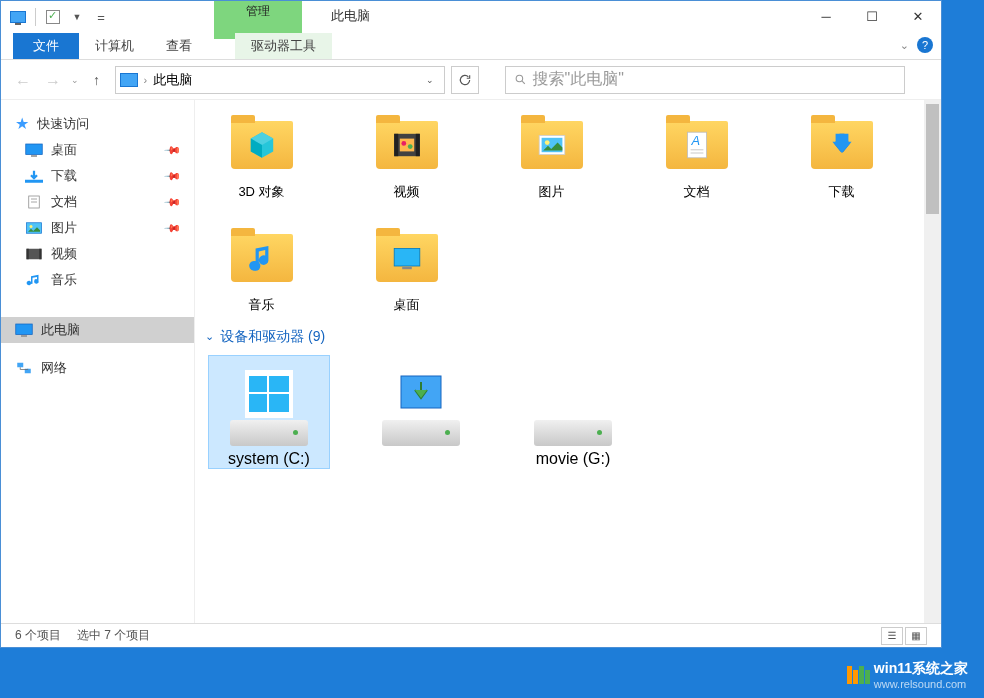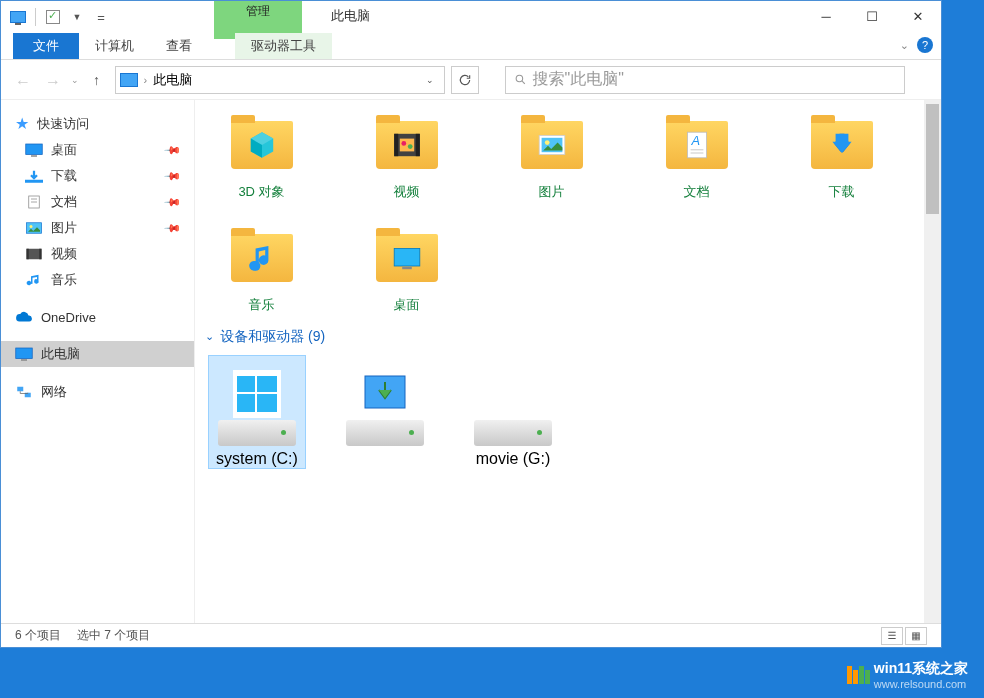--- a/index.html
+++ b/index.html
@@ -38,28 +38,28 @@
 .sidebar-item { display:flex; align-items:center; padding:4px 12px 4px 24px; font-size:13px; color:#333; gap:8px; position:relative; }
 .sidebar-item.top { padding-left:14px; font-weight:normal; }
 .sidebar-item.selected { background:#d0d0d0; }
 .pin { position:absolute; right:14px; color:#888; font-size:11px; transform:rotate(45deg); }
 .sidebar-icon { width:18px; height:16px; flex-shrink:0; }
 .star-icon { color:#3b9cff; font-size:16px; }
 .content { flex:1; position:relative; overflow:hidden; }
 .item-grid { display:flex; flex-wrap:wrap; padding:10px 14px; gap:22px 40px; }
 .grid-item { width:105px; display:flex; flex-direction:column; align-items:center; gap:4px; }
 .grid-item .icon-box { width:80px; height:70px; display:flex; align-items:center; justify-content:center; position:relative; }
-.grid-item .label { font-size:13px; color:#15803d; text-align:center; line-height:1.3; word-break:break-all; }
+.grid-item .label { font-size:13px; color:#000000; text-align:center; line-height:1.3; word-break:break-all; }
 .folder-icon { width:62px; height:48px; background:linear-gradient(#ffd662,#f4b63f); border-radius:2px 2px 4px 4px; position:relative; }
 .folder-icon::before { content:""; position:absolute; top:-6px; left:0; width:24px; height:8px; background:#f4b63f; border-radius:2px 2px 0 0; }
 .folder-inner { position:absolute; top:8px; left:12px; width:38px; height:32px; }
 .section-header { display:flex; align-items:center; gap:6px; padding:4px 10px; font-size:14px; color:#1565c0; }
 .chevron { font-size:11px; }
 .drive-area { padding:6px 14px; display:flex; flex-wrap:wrap; gap:18px 32px; }
-.drive-item { width:96px; display:flex; flex-direction:column; align-items:center; gap:4px; }
+.drive-item { width:120px; display:flex; flex-direction:column; align-items:center; gap:4px; }
 .drive-item.selected { background:#cce8ff; outline:1px solid #99d1ff; }
 .drive-icon-box { width:90px; height:90px; display:flex; align-items:flex-end; justify-content:center; position:relative; }
 .drive-base { width:78px; height:26px; background:linear-gradient(#f0f0f0,#c8c8c8); border-radius:3px; position:relative; }
 .drive-base::after { content:""; position:absolute; right:10px; top:10px; width:5px; height:5px; border-radius:50%; background:#4caf50; }
 .drive-top { position:absolute; bottom:28px; width:48px; height:48px; }
 .status-bar { position:absolute; bottom:0; left:0; right:0; height:24px; border-top:1px solid #ddd; display:flex; align-items:center; padding:0 14px; font-size:12px; color:#555; gap:16px; background:#fff; }
 .scrollbar { position:absolute; right:0; top:0; width:17px; height:100%; background:#f0f0f0; }
 .scroll-thumb { position:absolute; top:4px; left:2px; width:13px; height:110px; background:#c0c0c0; }
 .watermark { position:absolute; bottom:8px; right:16px; display:flex; align-items:center; gap:4px; color:#fff; font-size:14px; }
 .watermark-sub { color:rgba(255,255,255,0.7); font-size:11px; }
@@ -177,26 +177,20 @@
           </svg>
         <span>视频</span>
       </div>
       <div class="sidebar-item">
         <svg class="sidebar-icon" viewBox="0 0 24 18">
             <path d="M8 14a3 3 0 1 1 0-2V4l10-2v8a3 3 0 1 1-2-2V5L10 6v8a3 3 0 0 1-2 0z" fill="#2196f3"></path>
           </svg>
         <span>音乐</span>
       </div>
       <div style="height:12px;"></div>
-      <div class="sidebar-item top">
-        <svg class="sidebar-icon" viewBox="0 0 24 16">
-            <path d="M6 14a5 5 0 0 1 1-10 6 6 0 0 1 11 2 4 4 0 0 1 1 8H6z" fill="#0078d4"></path>
-          </svg>
-        <span>OneDrive</span>
-      </div>
       <div style="height:12px;"></div>
       <div class="sidebar-item top selected">
         <svg class="sidebar-icon" viewBox="0 0 24 18">
             <rect x="1" y="1" width="22" height="14" fill="#2196f3" stroke="#1565c0"></rect>
             <rect x="8" y="16" width="8" height="2" fill="#888"></rect>
           </svg>
         <span>此电脑</span>
       </div>
       <div style="height:12px;"></div>
       <div class="sidebar-item top">

